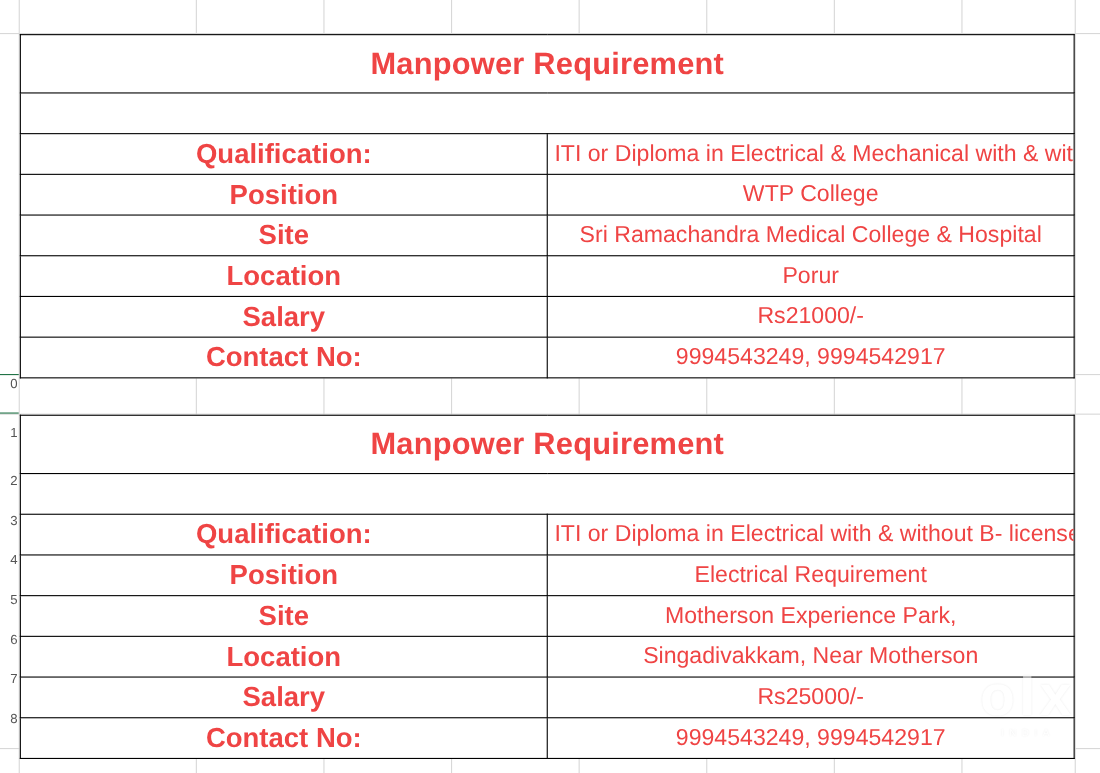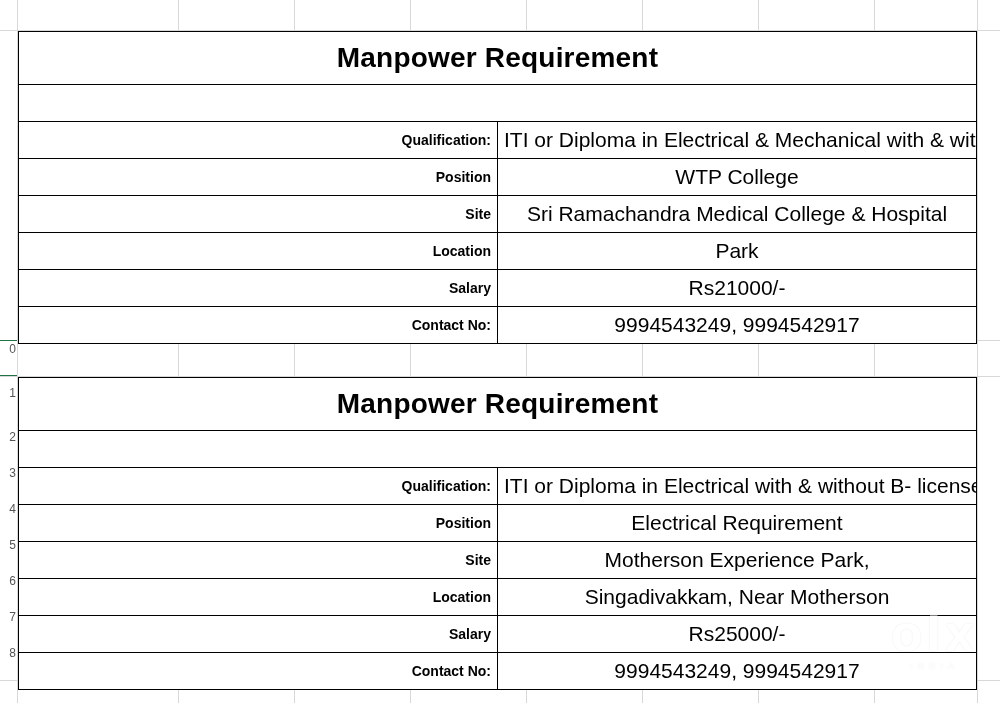--- a/index.html
+++ b/index.html
@@ -75,42 +75,42 @@
     border-collapse: collapse;
     z-index: 1;
     background: #ffffff;
     table-layout: fixed;
   }
   .sheet-table td {
     border: 1px solid #000000;
     padding: 0 6px;
     height: 36px;
     font-size: 21px;
-    color: #000000;
+    color: #ef4444;
     font-family: "Liberation Sans", sans-serif;
     vertical-align: middle;
     background: #ffffff;
     overflow: hidden;
     white-space: nowrap;
   }
   td.title-cell {
     text-align: center;
     font-weight: bold;
     font-size: 28px;
     height: 52px;
     letter-spacing: 0.2px;
   }
   td.spacer-cell {
     height: 36px;
   }
   td.label-cell {
     font-weight: bold;
     width: 160px;
-    text-align: right;
-    font-size: 14px;
+    text-align: center;
+    font-size: 25px;
   }
   td.value-cell {
     text-align: center;
     font-size: 21px;
   }
 
   
   #watermark {
     position: absolute;
     right: 22px;
@@ -186,21 +186,21 @@
   <tr>
     <td class="label-cell">Position</td>
     <td class="value-cell">WTP College</td>
   </tr>
   <tr>
     <td class="label-cell">Site</td>
     <td class="value-cell">Sri Ramachandra Medical College &amp; Hospital</td>
   </tr>
   <tr>
     <td class="label-cell">Location</td>
-    <td class="value-cell">Park</td>
+    <td class="value-cell">Porur</td>
   </tr>
   <tr>
     <td class="label-cell">Salary</td>
     <td class="value-cell">Rs21000/-</td>
   </tr>
   <tr>
     <td class="label-cell">Contact No:</td>
     <td class="value-cell">9994543249, 9994542917</td>
   </tr>
 </tbody>

